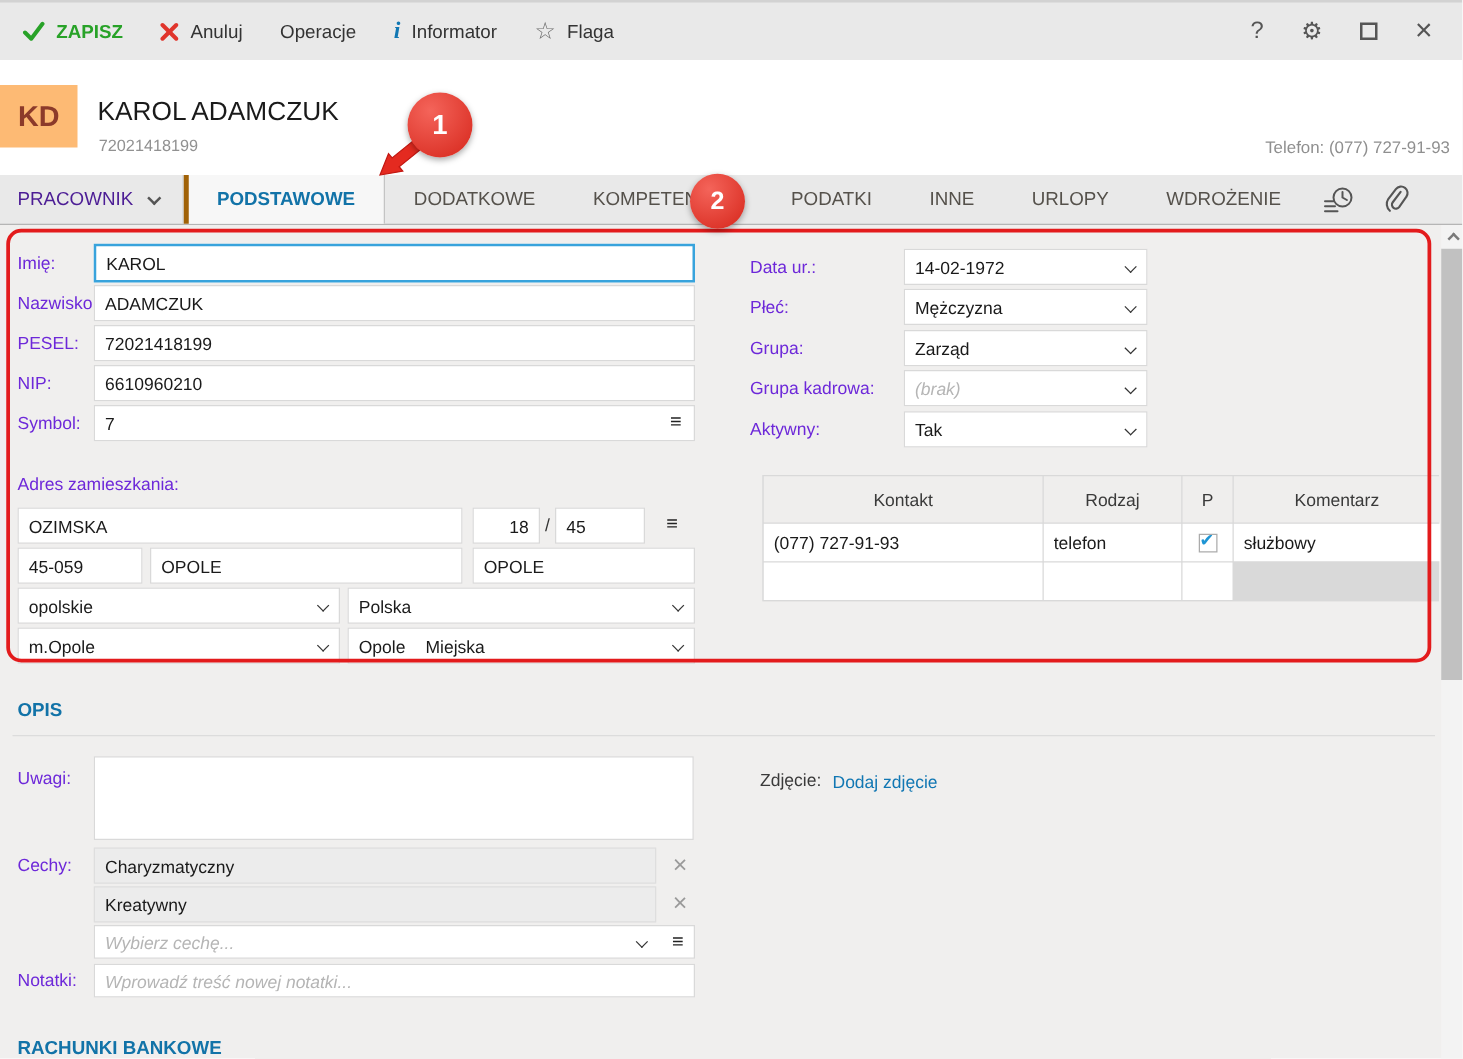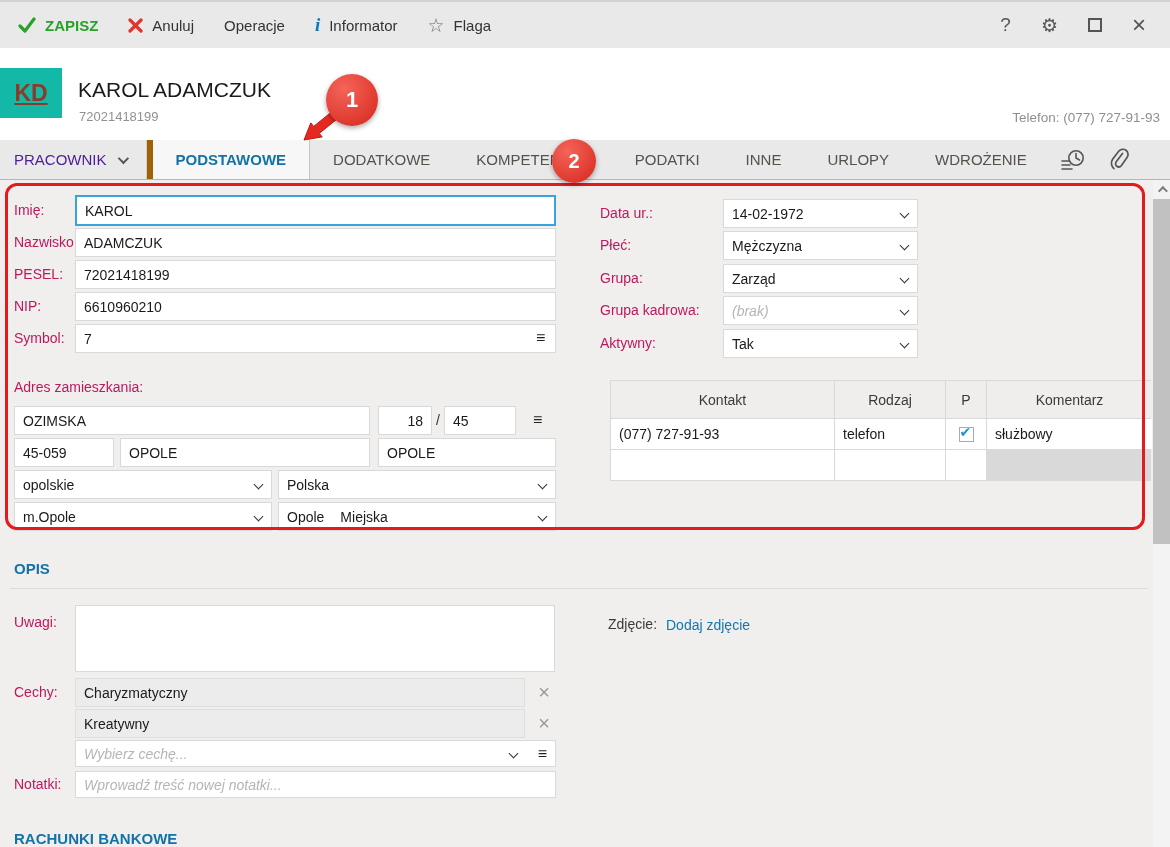--- a/index.html
+++ b/index.html
@@ -20,43 +20,43 @@
   .tb-star { font-size:19px; color:#6e6e6e; line-height:1; }
   .tb-right { margin-left:auto; display:flex; align-items:center; gap:30px; padding-right:10px; }
   .tb-right > * { color:#555; }
   .win-help { font-size:19px; }
   .win-gear { font-size:19px; }
   .win-max { width:14px; height:14px; border:2px solid #555; }
   .win-close { font-size:24px; line-height:1; }
 
   
   .header { position:absolute; left:0; top:48px; width:1170px; height:92px; background:#fff; }
-  .avatar { position:absolute; left:0; top:20px; width:62px; height:50px; background:#14b8a6;
+  .avatar { position:absolute; left:0; top:20px; width:62px; height:50px; background:#fdba74;
             display:flex; align-items:center; justify-content:center;
-            font-size:23px; font-weight:bold; color:#8c3a2a;text-decoration:underline; }
+            font-size:23px; font-weight:bold; color:#8c3a2a; }
   .emp-name { position:absolute; left:78px; top:30px; font-size:21px; color:#1a1a1a; }
   .emp-sub { position:absolute; left:79px; top:61px; font-size:13px; color:#919191; }
   .hdr-phone { position:absolute; right:10px; top:62px; font-size:13.5px; color:#8f8f8f;text-align:center; }
 
   
   .tabbar { position:absolute; left:0; top:140px; width:1170px; height:40px; background:#e9e9e9;
             border-bottom:1px solid #b5b5b5; display:flex; align-items:stretch; }
   .tab-selector { display:flex; align-items:center; gap:11px; padding:0 20px 0 14px;
                   border-right:1px solid #cfcfcf; font-size:15px; color:#4c1d95; }
   .chev { width:8px; height:8px; border-right:2px solid #555; border-bottom:2px solid #555;
           transform:rotate(45deg) translateY(-2px); }
   .tab { display:flex; align-items:center; padding:0 23px; font-size:15px; color:#55514b; }
-  .tab.active { background:#f7f7f7; border-left:6px solid #a16207; border-right:1px solid #c4c4c4;
+  .tab.active { background:#f7f7f7; border-left:4px solid #a16207; border-right:1px solid #c4c4c4;
                 color:#1273a8; font-weight:bold; }
   .tab-icons { display:flex; align-items:center; gap:22px; margin-left:10px; }
 
   
   .content { position:absolute; left:0; top:180px; width:1170px; height:667px; background:#f0efee; }
   .pos { position:absolute; }
-  .lbl { font-size:14px; color:#be185d; height:28px; display:flex; align-items:center; }
+  .lbl { font-size:14px; color:#6d28d9; height:28px; display:flex; align-items:center; }
   .inp { position:absolute; height:29px; border:1px solid #d9d9d9; background:#fff;
          font-family:inherit; font-size:14px; color:#1a1a1a; padding:0 8px; outline:none; }
   .inp.focus { border:2px solid #38a3dc; }
   .inp.num { text-align:right; }
   .ph-slash { font-size:14px; color:#333; }
   .ham { font-size:16px; color:#222; line-height:1; }
   .select { position:absolute; height:29px; border:1px solid #d9d9d9; background:#fff;
             display:flex; align-items:center; padding:0 26px 0 8px; font-size:14px; color:#1a1a1a; }
   .select .chev-s { position:absolute; right:9px; top:10px; width:7px; height:7px;
                     border-right:1.7px solid #333; border-bottom:1.7px solid #333;

